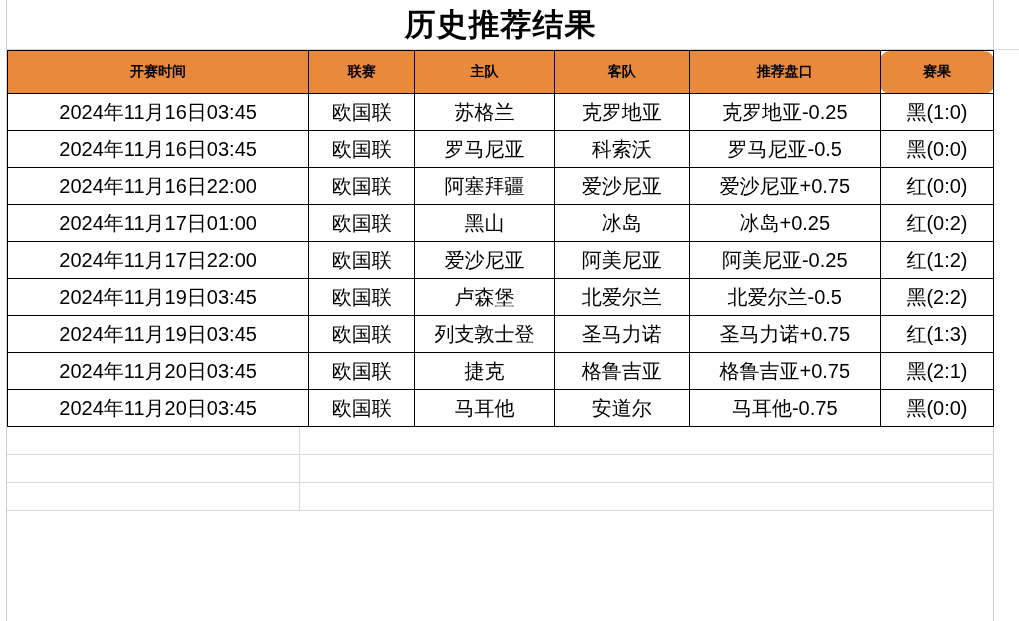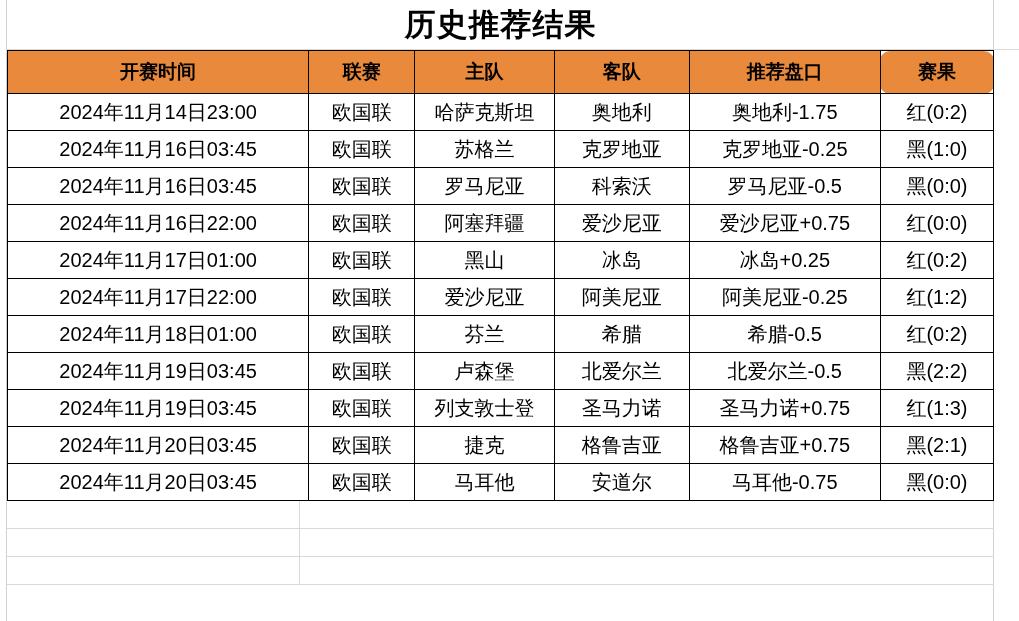--- a/index.html
+++ b/index.html
@@ -73,21 +73,21 @@
     color: #000000;
     padding: 0;
     height: 37px;
     box-sizing: border-box;
     white-space: nowrap;
     overflow: hidden;
   }
   table.grid th {
     background: #e8893c;
     font-weight: bold;
-    font-size: 19px;
+    font-size: 14px;
     height: 43px;
   }
   td.result-red {
     color: #d01a12;
   }
   td.result-black {
     color: #000000;
     margin-top: 12px;
   }
   .col-time { width: 293px; }
@@ -138,28 +138,20 @@
           <th class="col-time">开赛时间</th>
           <th class="col-league">联赛</th>
           <th class="col-home">主队</th>
           <th class="col-away">客队</th>
           <th class="col-line">推荐盘口</th>
           <th class="col-result">赛果</th>
         </tr>
       </thead>
       <tbody>
         <tr>
-          <td class="col-time">2024年11月14日23:00</td>
-          <td class="col-league">欧国联</td>
-          <td class="col-home">哈萨克斯坦</td>
-          <td class="col-away">奥地利</td>
-          <td class="col-line">奥地利-1.75</td>
-          <td class="col-result result-red">红(0:2)</td>
-        </tr>
-        <tr>
           <td class="col-time">2024年11月16日03:45</td>
           <td class="col-league">欧国联</td>
           <td class="col-home">苏格兰</td>
           <td class="col-away">克罗地亚</td>
           <td class="col-line">克罗地亚-0.25</td>
           <td class="col-result result-black">黑(1:0)</td>
         </tr>
         <tr>
           <td class="col-time">2024年11月16日03:45</td>
           <td class="col-league">欧国联</td>
@@ -184,28 +176,20 @@
           <td class="col-line">冰岛+0.25</td>
           <td class="col-result result-red">红(0:2)</td>
         </tr>
         <tr>
           <td class="col-time">2024年11月17日22:00</td>
           <td class="col-league">欧国联</td>
           <td class="col-home">爱沙尼亚</td>
           <td class="col-away">阿美尼亚</td>
           <td class="col-line">阿美尼亚-0.25</td>
           <td class="col-result result-red">红(1:2)</td>
-        </tr>
-        <tr>
-          <td class="col-time">2024年11月18日01:00</td>
-          <td class="col-league">欧国联</td>
-          <td class="col-home">芬兰</td>
-          <td class="col-away">希腊</td>
-          <td class="col-line">希腊-0.5</td>
-          <td class="col-result result-red">红(0:2)</td>
         </tr>
         <tr>
           <td class="col-time">2024年11月19日03:45</td>
           <td class="col-league">欧国联</td>
           <td class="col-home">卢森堡</td>
           <td class="col-away">北爱尔兰</td>
           <td class="col-line">北爱尔兰-0.5</td>
           <td class="col-result result-black">黑(2:2)</td>
         </tr>
         <tr>

